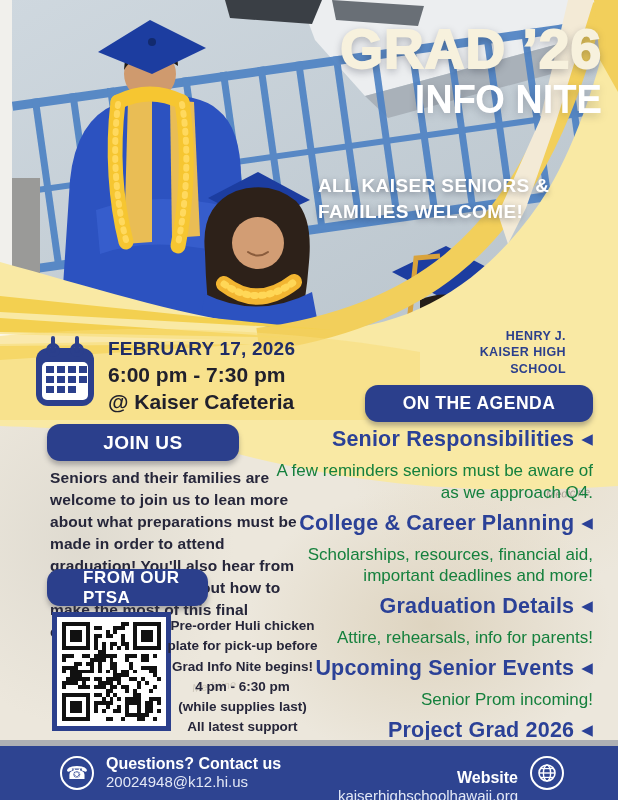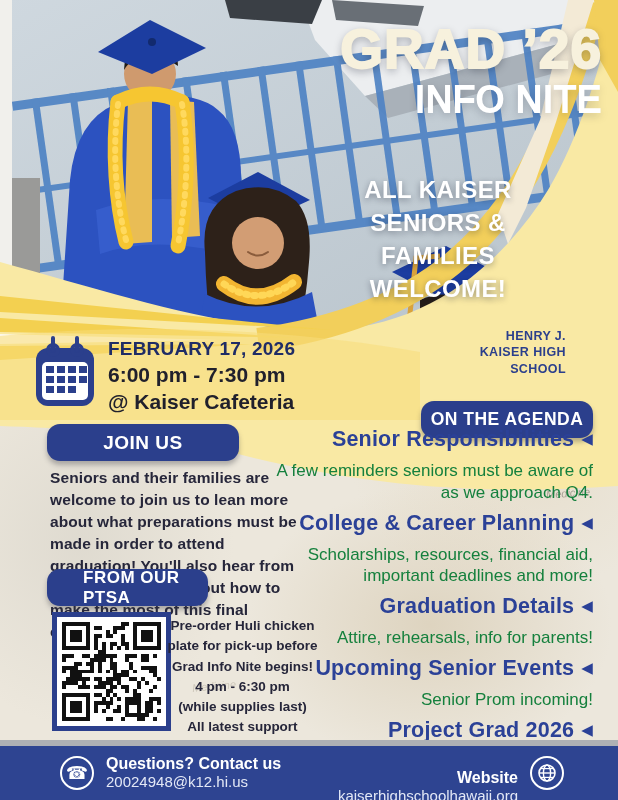--- a/index.html
+++ b/index.html
@@ -8,22 +8,22 @@
 
   
   .photo{position:absolute;top:0;left:0;width:618px;height:345px;z-index:2;}
   .photo svg{display:block;}
 
   .title-block{position:absolute;top:18px;right:16px;z-index:4;text-align:right;line-height:1.13;}
   .title-line1{font-size:55px;font-weight:bold;letter-spacing:1px;color:#f7f1dd;
     -webkit-text-stroke:2px #f7f1dd;text-shadow:0 3px 9px rgba(15,20,40,.35);}
   .title-line2{font-size:36px;font-weight:normal;letter-spacing:1px;color:#ffffff;
     -webkit-text-stroke:2px #ffffff;text-shadow:0 3px 9px rgba(15,20,40,.35);}
-  .subtitle-block{position:absolute;top:173px;left:318px;width:240px;z-index:4;text-align:center;
-    color:#ffffff;font-size:24px;font-weight:bold;line-height:1.38;letter-spacing:.4px;
+  .subtitle-block{position:absolute;top:173px;left:318px;width:240px;z-index:4;text-align:left;
+    color:#ffffff;font-size:19px;font-weight:bold;line-height:1.38;letter-spacing:.4px;
     text-shadow:0 2px 6px rgba(15,20,40,.4);}
 
   
   .swoosh{position:absolute;top:0;left:0;z-index:3;pointer-events:none;}
 
   
   .lower-bg{position:absolute;top:345px;left:0;width:618px;height:396px;z-index:1;
     background:
       radial-gradient(260px 200px at 430px 280px, rgba(210,196,168,.55), rgba(210,196,168,0) 70%),
       radial-gradient(220px 260px at 80px 200px, rgba(214,210,200,.6), rgba(214,210,200,0) 70%),
@@ -40,21 +40,21 @@
   .event-time{font-size:21px;font-weight:bold;color:#20202c;margin-top:3px;}
   .event-loc{font-size:21px;font-weight:bold;color:#20202c;margin-top:3px;}
 
   .school-block{position:absolute;right:52px;top:328px;z-index:5;text-align:right;
     font-size:12.5px;font-weight:bold;color:#2b3f8c;line-height:1.3;letter-spacing:.4px;}
 
   
   .pill{position:absolute;z-index:5;background:#2b3f8c;color:#fff;border-radius:13px;
     display:flex;align-items:center;justify-content:center;font-weight:bold;
     box-shadow:0 4px 5px rgba(60,60,70,.35);letter-spacing:.5px;}
-  .pill-agenda{right:25px;top:385px;width:172px;height:37px;font-size:17.5px;margin-top:16px;}
+  .pill-agenda{right:25px;top:385px;width:228px;height:37px;font-size:17.5px;}
   .pill-join{left:47px;top:424px;width:192px;height:37px;font-size:19px;}
   .pill-ptsa{left:47px;top:569px;width:161px;height:37px;font-size:17px;padding-left:36px;}
 
   
   .join-body{position:absolute;left:50px;top:467px;width:260px;z-index:5;
     font-size:15.5px;font-weight:bold;color:#26263a;line-height:1.42;letter-spacing:.1px;}
 
   
   .agenda-list{position:absolute;right:25px;top:427px;width:336px;z-index:5;text-align:right;}
   .agenda-item{margin-bottom:7px;}

